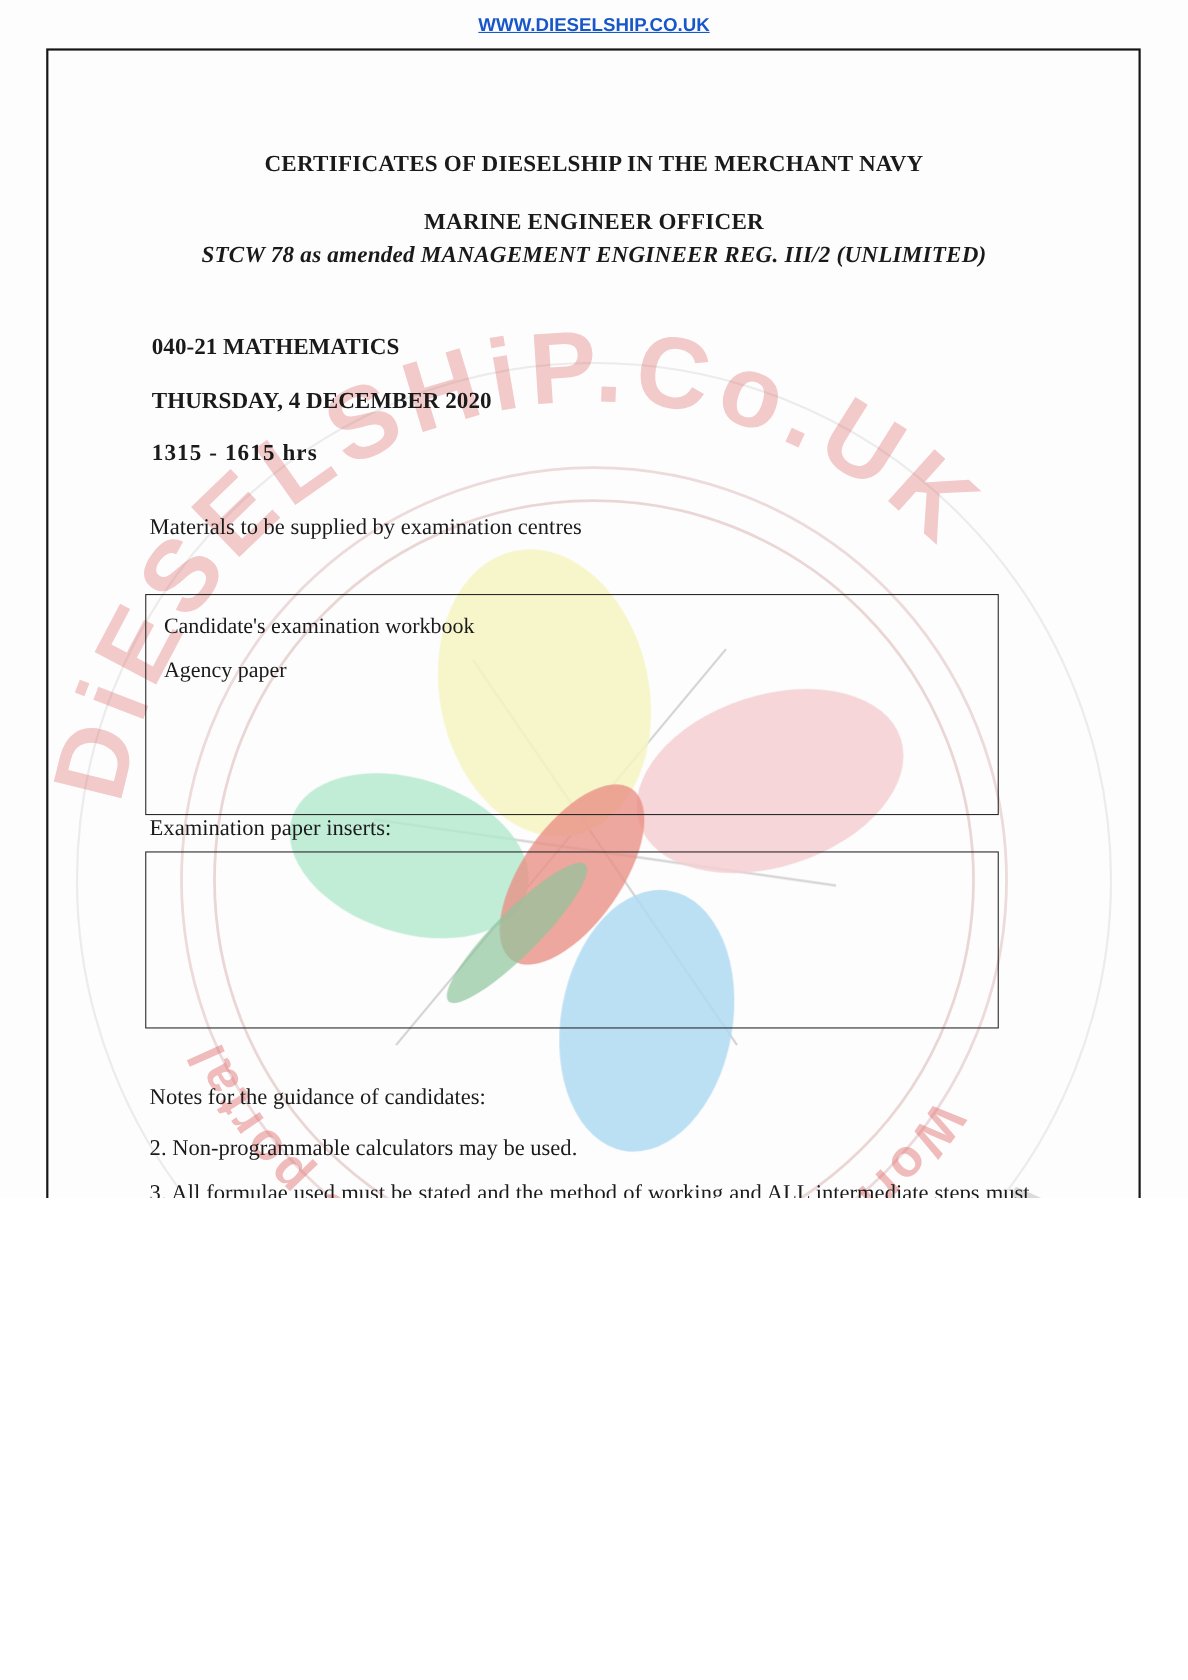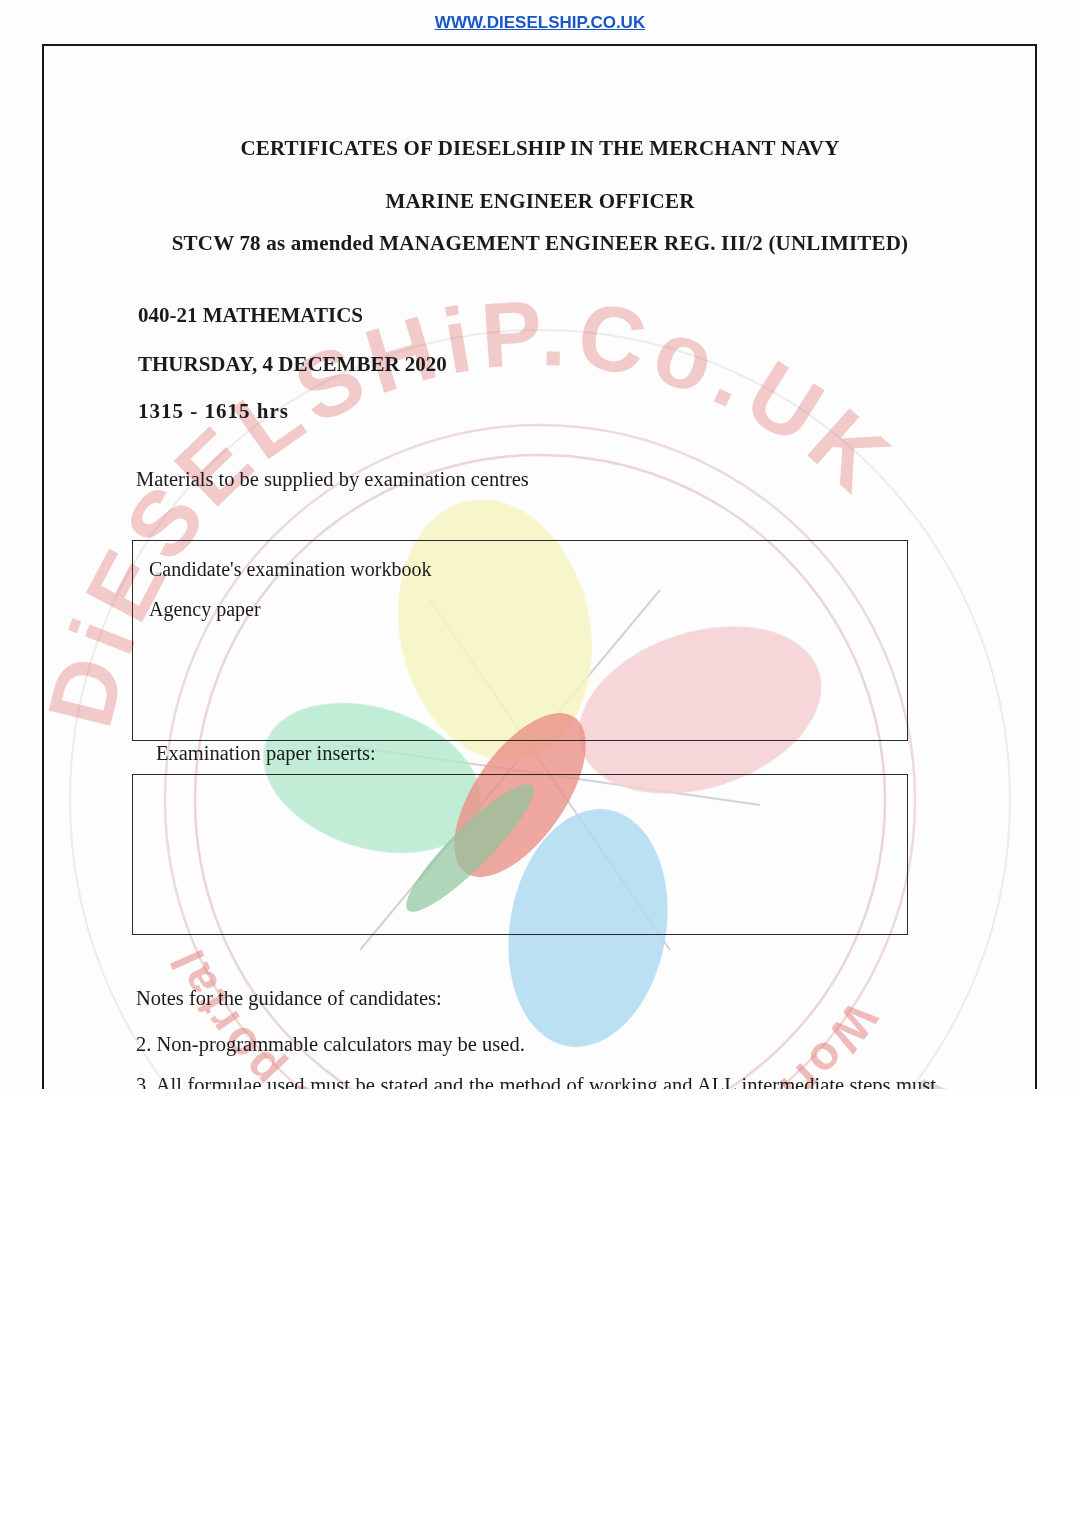--- a/index.html
+++ b/index.html
@@ -17,28 +17,28 @@
     position:absolute; left:42px; top:44px; width:995px; height:1447px;
     border:2px solid #161616; z-index:1; background:transparent;
   }
   .watermark { position:absolute; left:0; top:0; z-index:2; pointer-events:none; }
   .wm-ring-text { font-family:"Liberation Sans", sans-serif; font-weight:bold; }
   .content { position:absolute; inset:0; z-index:3; }
   .h {
     position:absolute; left:60px; width:960px; text-align:center;
     font-weight:bold; font-size:21px; line-height:1.25; letter-spacing:.2px;
   }
-  .h1 { top:135px; } .h2 { top:188px; } .h3 { top:230px; }
+  .h1 { top:135px; } .h2 { top:188px; } .h3 { top:218px;font-style:italic; }
   .left-b { position:absolute; left:138px; font-weight:bold; font-size:21px; }
   .exam-title { top:303px; } .exam-date { top:352px; }
   .exam-time { top:399px; letter-spacing:1px; }
   .section-label {
     position:absolute; left:136px; font-size:20.5px; 
   }
-  .materials-label { top:468px; } .inserts-label { top:742px;margin-left:20px; } .notes-label { top:987px; }
+  .materials-label { top:468px; } .inserts-label { top:742px; } .notes-label { top:987px; }
   .wbox {
     position:absolute; left:132px; width:776px; border:1.5px solid #2a2a2a;
     background:transparent; font-size:20px; line-height:40px; padding:8px 16px;
   }
   .materials-box { top:500px; height:201px;margin-top:40px; }
   .inserts-box { top:774px; height:161px; }
   .notes {
     position:absolute; left:136px; top:1024px; width:800px;
     font-size:20.5px; line-height:41px; text-align:justify;
   }

